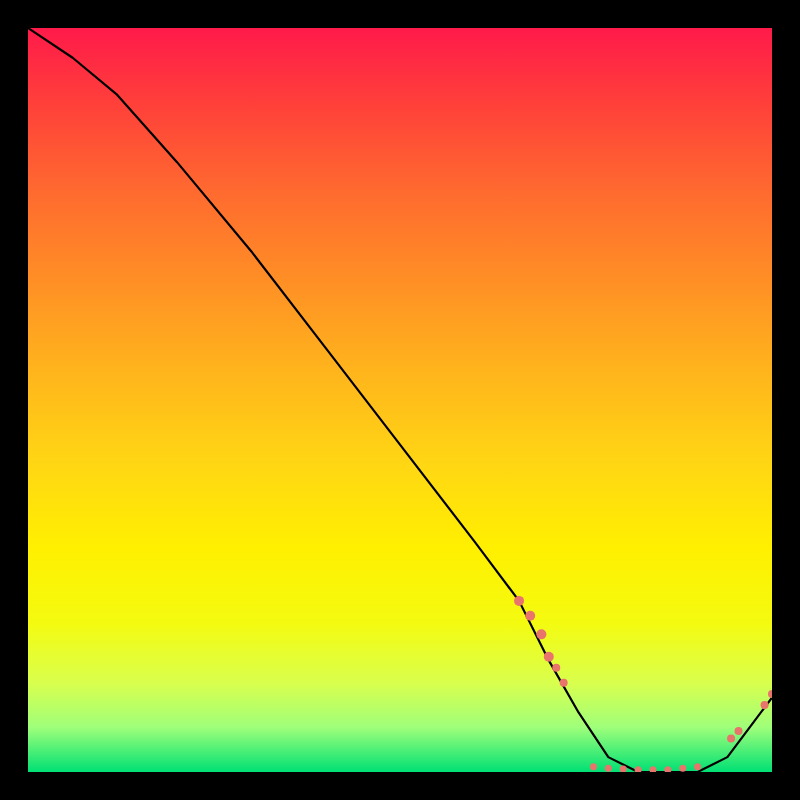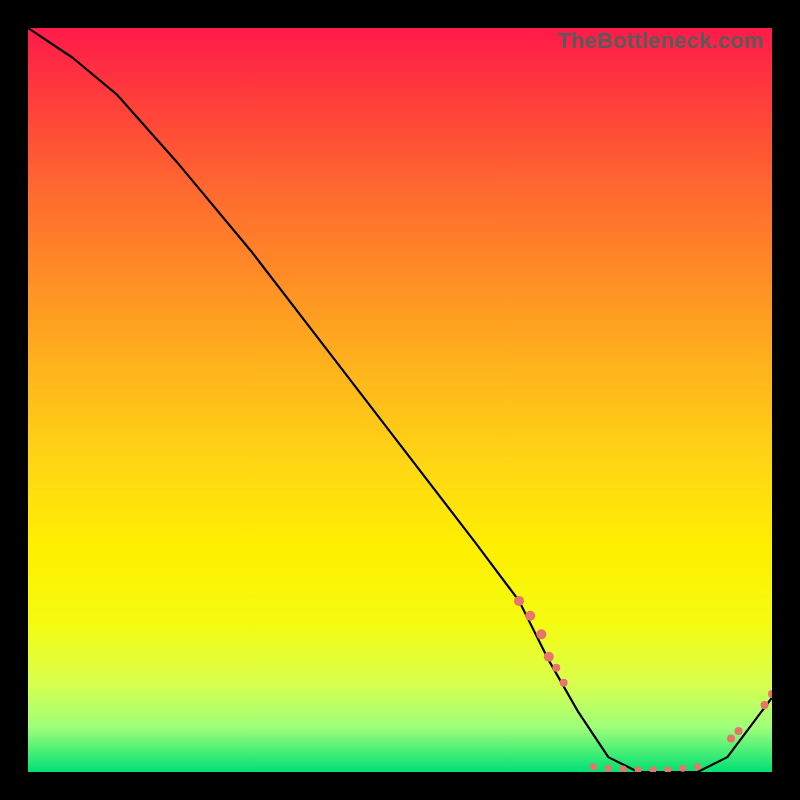--- a/index.html
+++ b/index.html
@@ -58,21 +58,20 @@
     position: absolute;
     inset: 0;
   }
 </style>
 </head>
 <body>
 
 <div class="frame">
   <div class="plot">
     <div class="gradient"></div>
-    <div class="watermark">TheBottleneck.com</div>
     <svg class="curve" viewBox="0 0 744 744" preserveAspectRatio="none">
       <g id="curve-group">
           <path d="M0.00 0.00 L44.64 29.76 L89.28 66.96 L148.80 133.92 L223.20 223.20 L297.60 319.92 L372.00 416.64 L446.40 513.36 L491.04 572.88 L520.80 632.40 L550.56 684.48 L580.32 729.12 L610.08 744.00 L639.84 744.00 L669.60 744.00 L699.36 729.12 L721.68 699.36 L744.00 669.60" fill="none" stroke="#000000" stroke-width="2.2" stroke-linejoin="round"></path>
         </g>
       <g id="marker-group">
           <circle cx="491.04" cy="572.88" r="5.00" fill="#e9746b"></circle>
           <circle cx="502.20" cy="587.76" r="5.00" fill="#e9746b"></circle>
           <circle cx="513.36" cy="606.36" r="5.00" fill="#e9746b"></circle>
           <circle cx="520.80" cy="628.68" r="5.00" fill="#e9746b"></circle>
           <circle cx="528.24" cy="639.84" r="4.00" fill="#e9746b"></circle>

